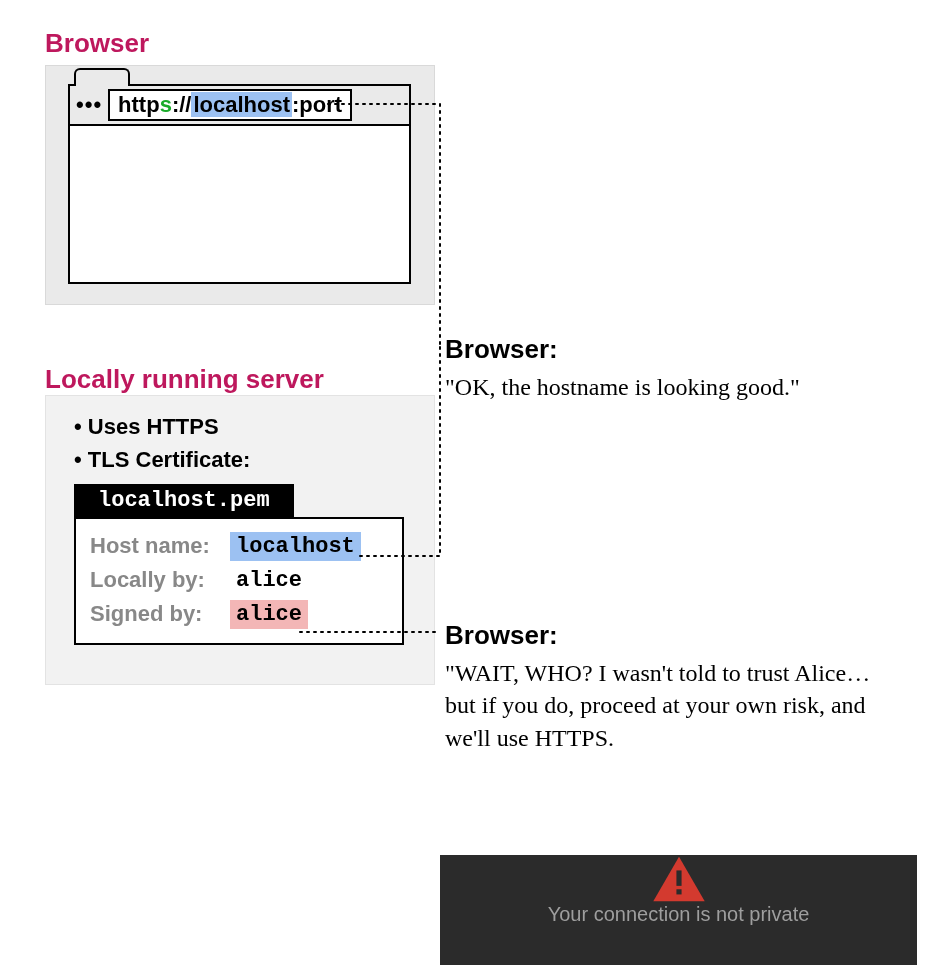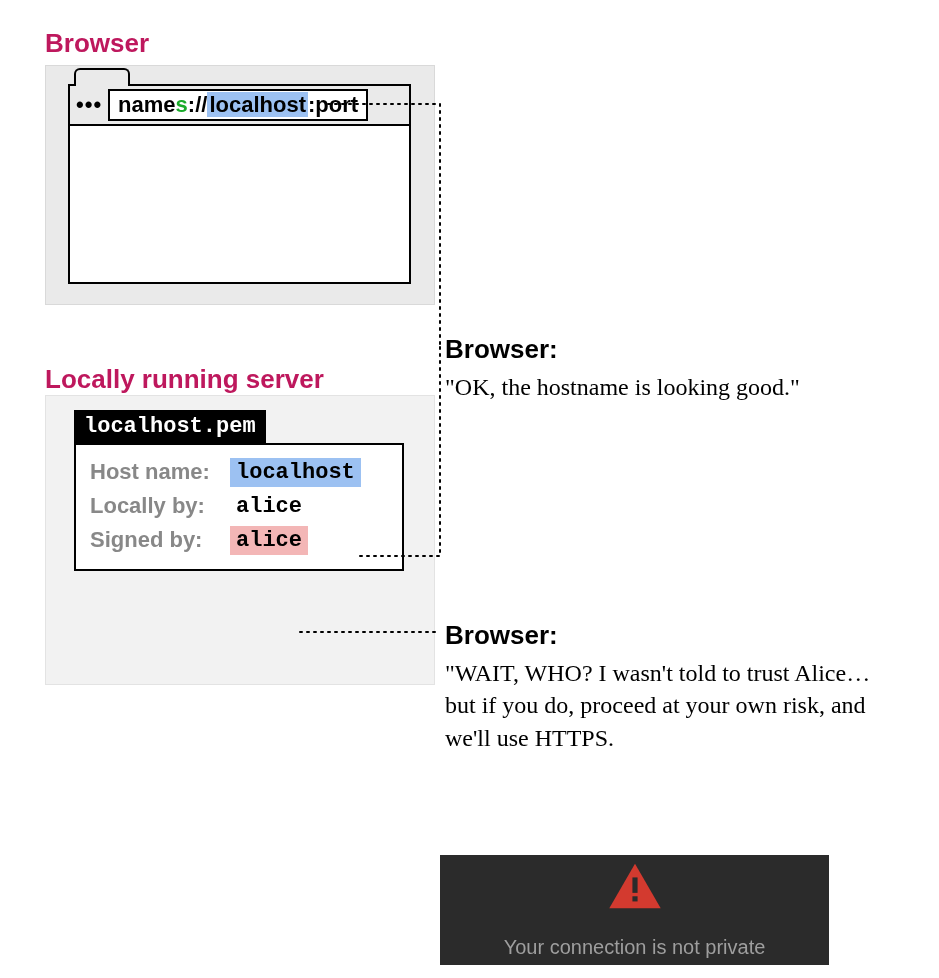--- a/index.html
+++ b/index.html
@@ -66,21 +66,21 @@
     border:1px solid #e3e3e3;
     padding:14px 18px;
   }
   .bullets { font-size:22px; font-weight:700; line-height:1.5; margin:0 0 8px 10px;}
   .bullets div::before { content:"• "; }
   .filename-tab {
     display:inline-block;
     background:#000; color:#fff;
     font-family: "Courier New", monospace;
     font-weight:700; font-size:22px;
-    padding:4px 10px;
+    padding:4px 24px;
     margin-left:10px;
   }
   .cert-box {
     border:2px solid #000; background:#fff;
     margin:0 0 0 10px;
     padding:10px 14px 12px 14px;
     width: 330px;
   }
   .cert-row { display:flex; align-items:center; height:34px; }
   .cert-label { color:#888; font-size:22px; font-weight:600; width:140px;}
@@ -92,51 +92,55 @@
   .callout { position:absolute; width:460px; font-size:24px; }
   .callout .who { font-weight:800; font-size:26px; margin-bottom:6px; }
   .handwritten {
     font-family: "Comic Sans MS", "Segoe Script", "Bradley Hand", cursive;
     font-size:24px; line-height:1.35;
   }
 
   
   .warn-card {
     position:absolute; left:440px; top:855px;
-    width:389px; height:110px;
+    width:477px; height:110px;
     background:#2b2b2b;
-    display:flex; flex-direction:column; align-items:center; justify-content:center;
-    gap:26px;
+    display:flex; flex-direction:column; align-items:center; justify-content:flex-start;
+    gap:0;
   }
   .warn-card svg { width:56px; height:48px; }
   .warn-text { color:#9e9e9e; font-size:20px; }
 
   
   .connectors { position:absolute; left:0; top:0; width:939px; height:978px; pointer-events:none; }
 </style>
 </head>
 <body>
 
 <div class="section-title" style="left:45px; top:28px;">Browser</div>
 
 <div class="browser-panel">
   <div class="browser-window">
     <div class="tab"></div>
     <div class="top-bar">
       <span class="dots">•••</span>
       <span class="addr">
-        <span>name</span><span class="url-s">s</span><span>://</span><span class="url-host">localhost</span><span>:</span><span>port</span>
+        <span>http</span><span class="url-s">s</span><span>://</span><span class="url-host">localhost</span><span>:</span><span>port</span>
       </span>
     </div>
   </div>
 </div>
 
 <div class="section-title" style="left:45px; top:364px;">Locally running server</div>
 
 <div class="server-panel">
+  <div class="bullets">
+    <div>Uses HTTPS</div>
+    <div>TLS Certificate:</div>
+  </div>
   <div class="filename-tab">localhost.pem</div>
   <div class="cert-box">
     <div class="cert-row">
       <span class="cert-label">Host name:</span>
       <span class="cert-val hl-blue">localhost</span>
     </div>
     <div class="cert-row">
       <span class="cert-label">Locally by:</span>
       <span class="cert-val">alice</span>
     </div>

